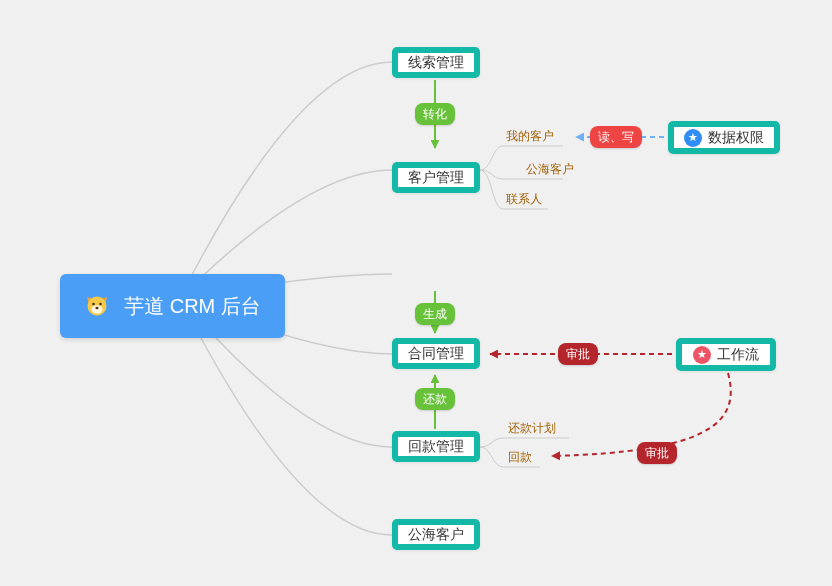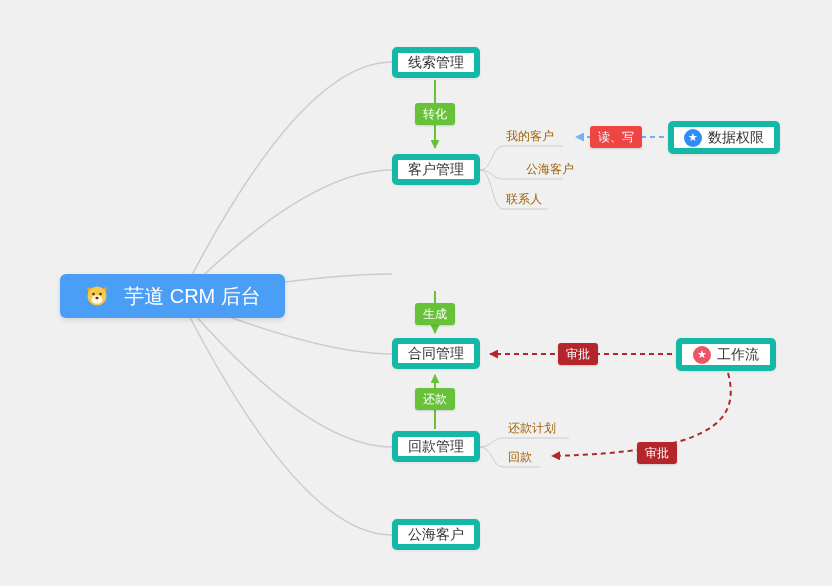--- a/index.html
+++ b/index.html
@@ -26,31 +26,31 @@
     border-radius:5px;
     box-shadow:0 1px 3px rgba(0,0,0,0.08);
     display:flex;align-items:center;justify-content:center;
     font-size:14px;color:#333;
     z-index:2;
     box-sizing:border-box;
     gap:6px;
     cursor:default;
   }
   .node-leads       {left:392px;top:47px; width:88px;height:31px;}
-  .node-customer    {left:392px;top:154px;width:88px;height:31px;}
+  .node-customer    {left:392px;top:162px;width:88px;height:31px;}
   .node-opportunity {left:392px;top:258px;width:88px;height:31px;}
   .node-contract    {left:392px;top:338px;width:88px;height:31px;}
   .node-receivable  {left:392px;top:431px;width:88px;height:31px;}
   .node-product     {left:392px;top:519px;width:88px;height:31px;}
   .node-permission  {left:668px;top:121px;width:112px;height:33px;}
   .node-workflow    {left:676px;top:338px;width:100px;height:33px;}
 
   
   .root-node{
-    position:absolute;left:60px;top:274px;width:225px;height:44px;
+    position:absolute;left:60px;top:274px;width:225px;height:64px;
     background:#4b9ef5;border-radius:6px;
     box-shadow:0 2px 5px rgba(0,0,0,0.12);
     display:flex;align-items:center;justify-content:center;gap:14px;
     color:#ffffff;font-size:20px;font-weight:500;
     z-index:2;
   }
 
   
   .sub-label{
     position:absolute;
@@ -60,21 +60,21 @@
   .sl-my       {left:506px;top:128px;}
   .sl-public   {left:506px;top:161px;margin-left:20px;}
   .sl-contact  {left:506px;top:191px;}
   .sl-plan     {left:508px;top:420px;}
   .sl-back     {left:508px;top:449px;}
 
   
   .badge{
     position:absolute;
     color:#fff;font-size:12px;line-height:1;
-    padding:5px 8px;border-radius:3px;
+    padding:5px 8px;border-radius:8px;
     z-index:3;white-space:nowrap;
     box-shadow:0 1px 2px rgba(0,0,0,0.15);
     transform:translate(-50%,-50%);
   }
   .badge-green{background:#67c23a;}
   .badge-blue{background:#ef4444;}
   .badge-red{background:#b5262c;}
   .b-convert {left:435px;top:114px;}
   .b-generate{left:435px;top:314px;}
   .b-repay   {left:435px;top:399px;}

